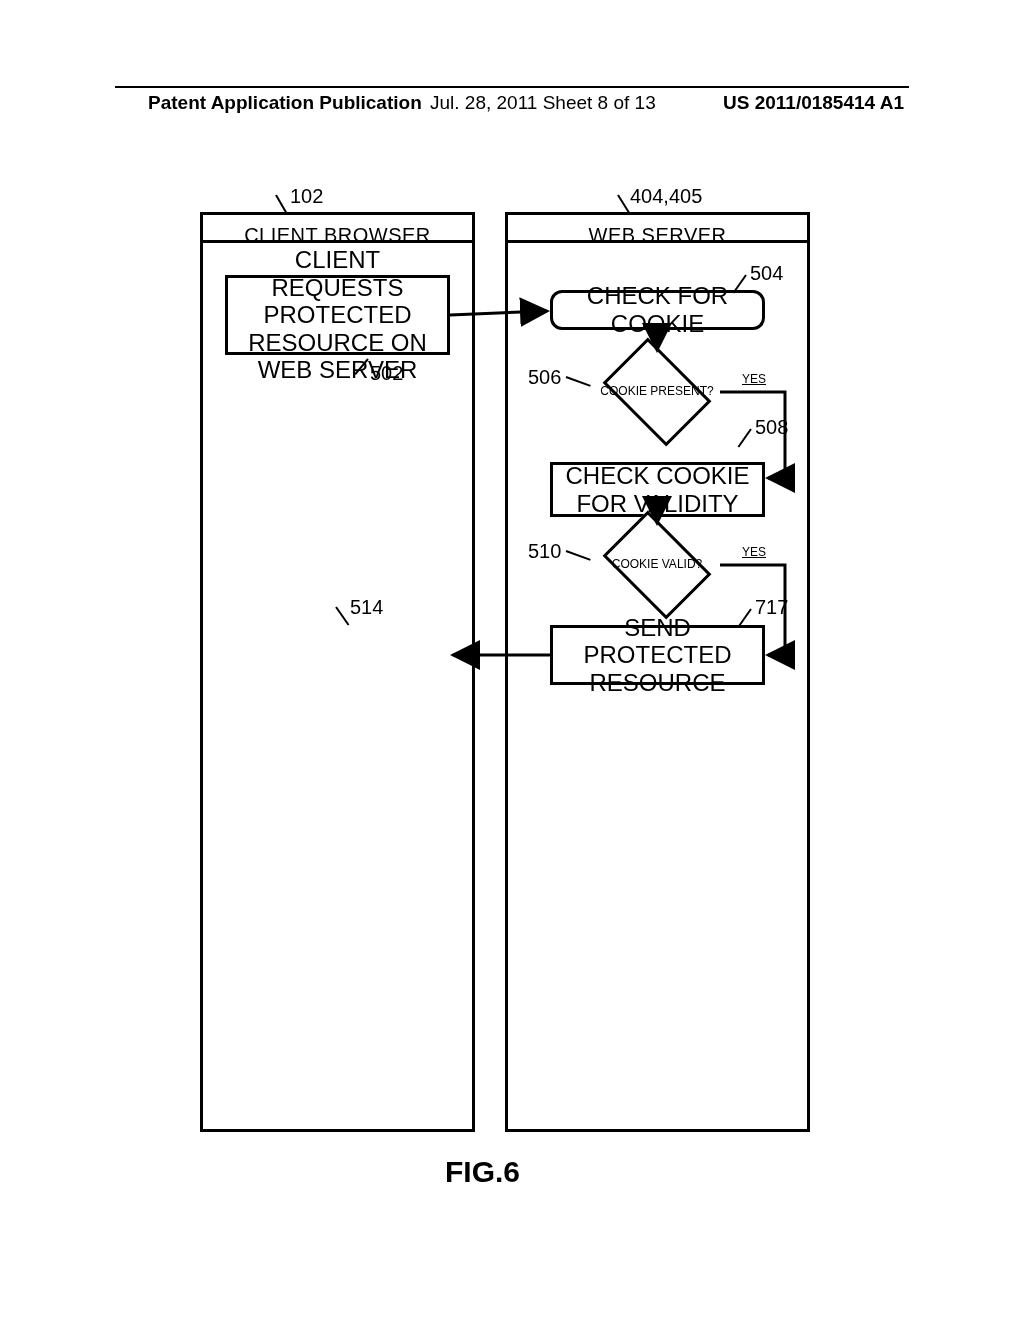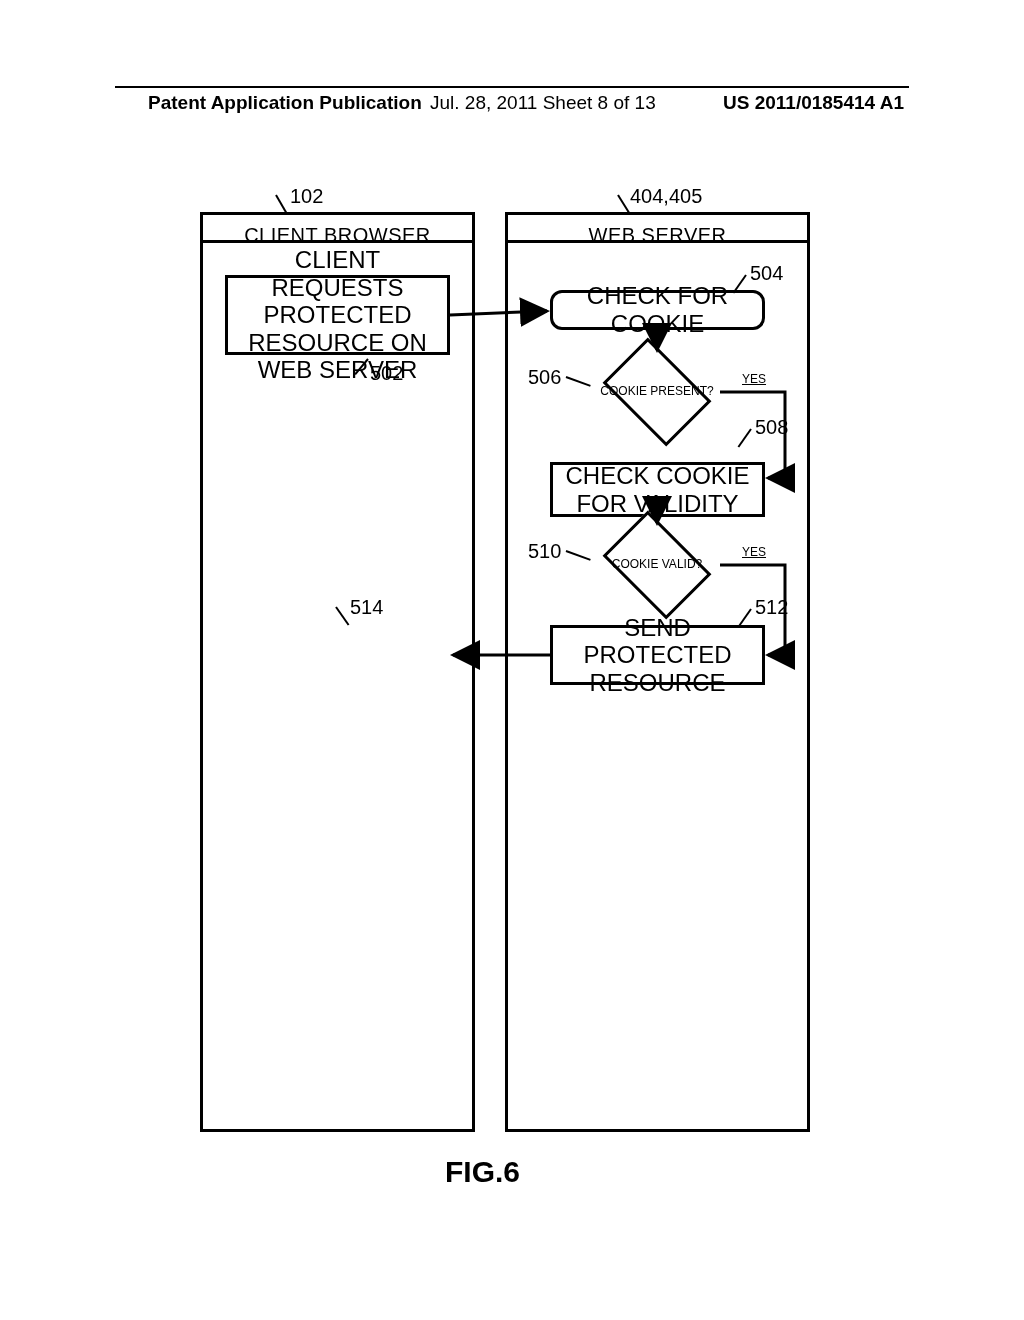--- a/index.html
+++ b/index.html
@@ -88,21 +88,21 @@
 <div class="diamond" style="left:612px; top:533px; width:90px; height:64px;">
   <div class="shape"></div>
   <div class="txt">COOKIE VALID?</div>
 </div>
 <div class="ref" style="left:528px; top:540px;">510</div>
 <div class="leader" style="left:566px; top:550px;"></div>
 <style>.leader[style*="566px; top:550"]::before{ transform:rotate(20deg); width:26px; }</style>
 <div class="yes" style="left:742px; top:545px;">YES</div>
 
 <div class="proc" style="left:550px; top:625px; width:215px; height:60px;">SEND PROTECTED RESOURCE</div>
-<div class="ref" style="left:755px; top:596px;">512</div>
+<div class="ref" style="left:755px; top:596px;">717</div>
 <div class="leader" style="left:745px; top:608px;"></div>
 <style>.leader[style*="745px; top:608"]::before{ transform:rotate(125deg); width:22px; left:6px; }</style>
 
 <svg class="wires" width="1024" height="1320">
   <defs>
     <marker id="ah" markerWidth="12" markerHeight="12" refX="9" refY="5" orient="auto">
       <path d="M0,0 L10,5 L0,10 Z" fill="#000"></path>
     </marker>
   </defs>
 

